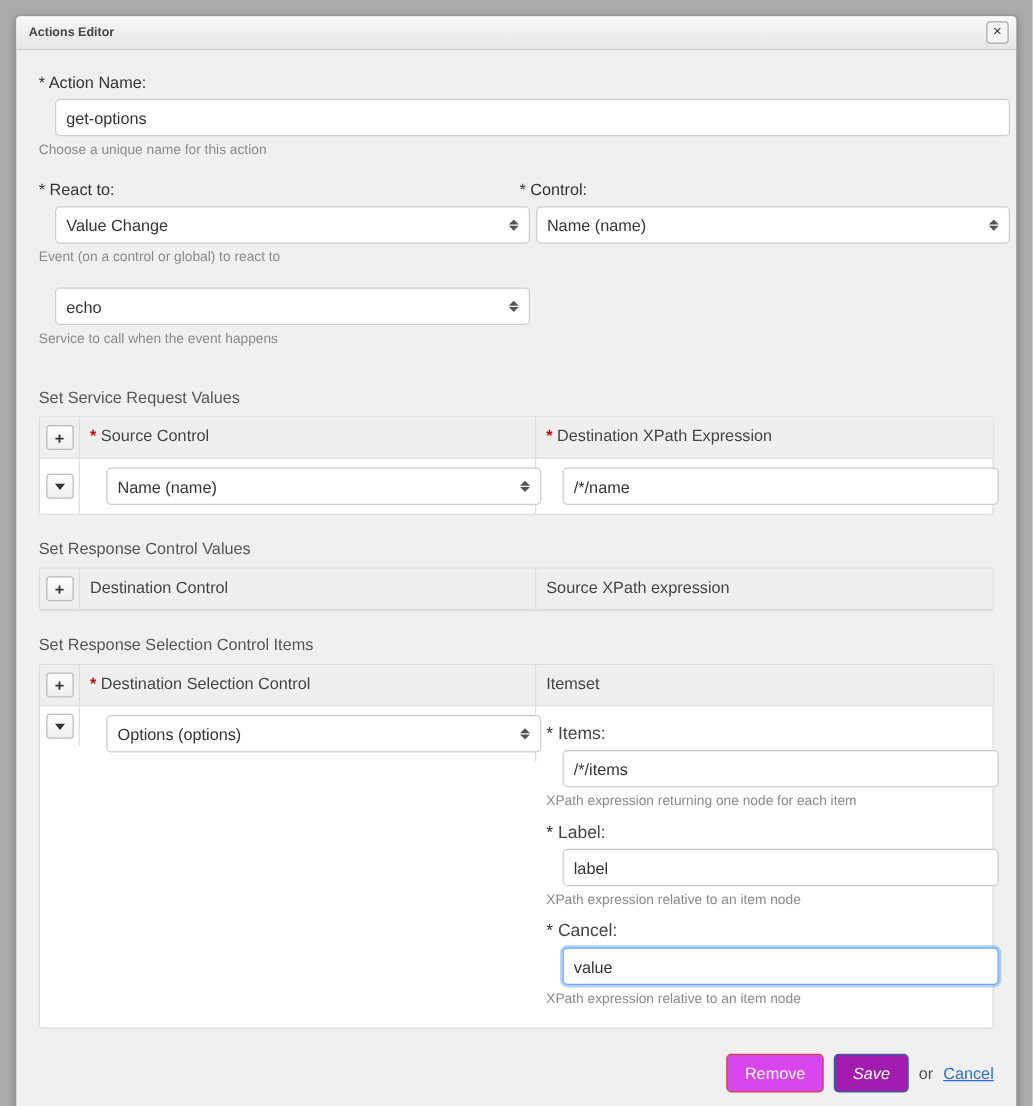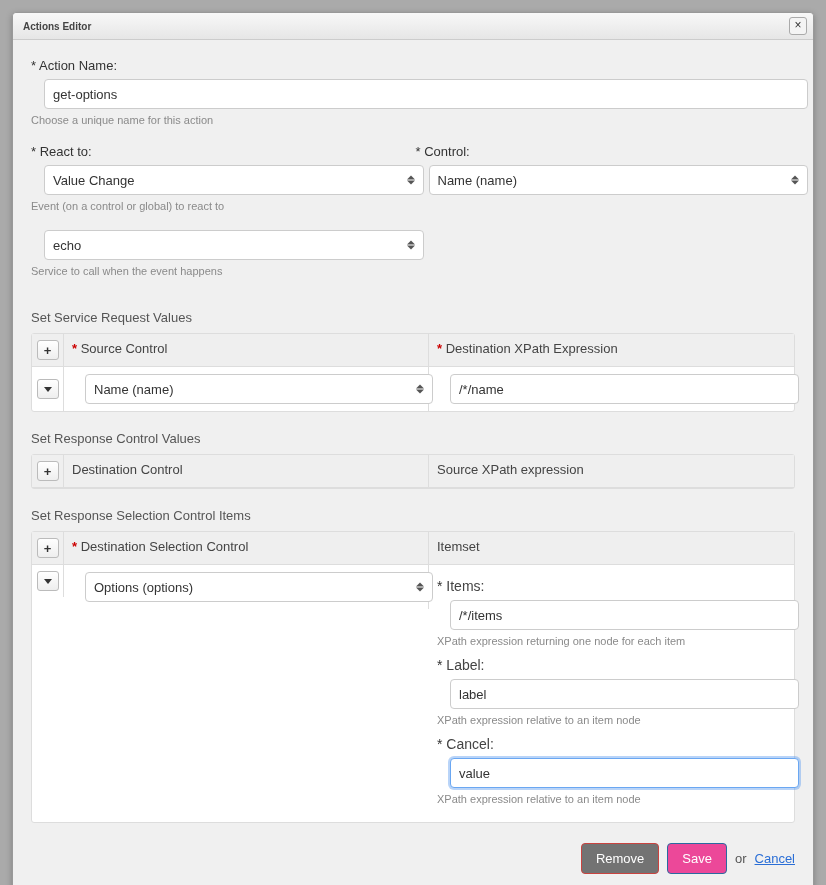--- a/index.html
+++ b/index.html
@@ -166,22 +166,22 @@
   .btn {
     display: inline-flex;
     align-items: center;
     padding: 7px 14px;
     font-size: 13px;
     border-radius: 4px;
     border: 1px solid transparent;
     cursor: pointer;
     color: #fff;
   }
-  .btn-danger { background: #737373; border-color: #c9433f; text-align: right; }
-  .btn-primary { background: #ec4899; border-color: #2a6aa0; }
+  .btn-danger { background: #d946ef; border-color: #c9433f; text-align: right; }
+  .btn-primary { background: #a21caf; border-color: #2a6aa0; font-style: italic; }
   .or { color: #555; font-size: 13px; }
   .link { color: #2a6ed6; text-decoration: underline; cursor: pointer; font-size: 13px; }
 </style>
 </head>
 <body>
 
 <div class="dialog">
   <div class="titlebar">
     <span class="title">Actions Editor</span>
     <div class="close">×</div>

